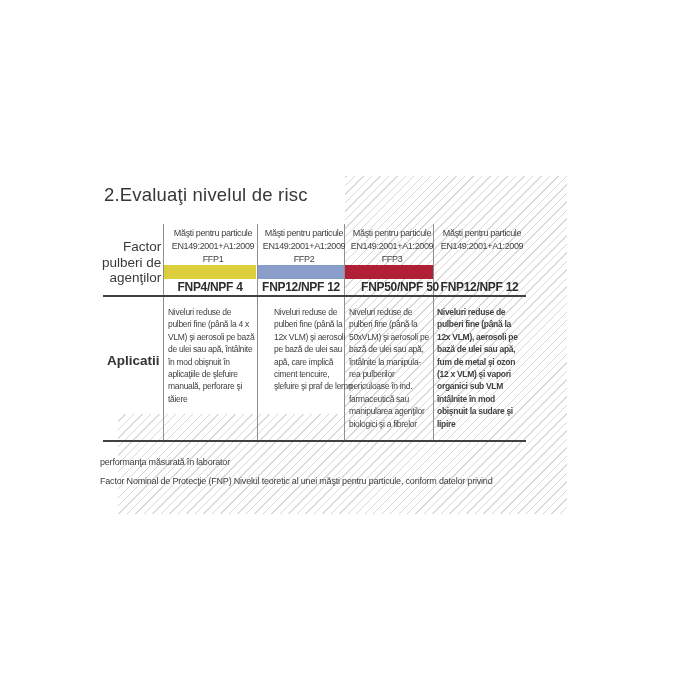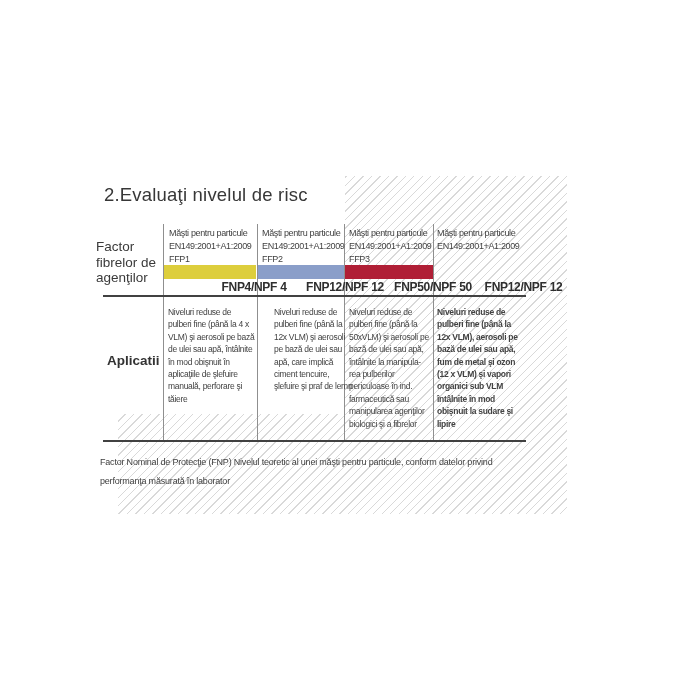--- a/index.html
+++ b/index.html
@@ -15,51 +15,51 @@
     left:118px;top:176px;width:449px;height:338px;
     background:repeating-linear-gradient(135deg, rgba(255,255,255,0) 0px, rgba(255,255,255,0) 5px, #d9d9d9 5px, #d9d9d9 6px);
   }
   .white-a{left:0;top:0;width:345px;height:305px;background:#fff;}
   .white-b{left:0;top:305px;width:345px;height:109px;background:#fff;}
 
   
   .title{left:104px;top:184px;font-size:18.5px;color:#373737;letter-spacing:0.2px;}
 
   
-  .factor{left:96px;top:239px;font-size:13.5px;line-height:15.5px;color:#3a3a3a;}
+  .factor{left:102px;top:239px;font-size:13.5px;line-height:15.5px;color:#3a3a3a;text-align:right;}
   .aplicatii{left:107px;top:353px;font-size:13.5px;font-weight:bold;color:#333;}
 
   
   .vline{top:224px;width:1px;height:217px;background:#8f8f8f;}
   .v1{left:163px;}.v2{left:257px;}.v3{left:344px;}.v4{left:433px;}
 
   
   .hrule{left:103px;width:423px;height:2px;background:#414141;}
   .r1{top:295px;}
   .r2{top:440px;}
 
   
   .chdr{top:227px;font-size:9px;line-height:13px;letter-spacing:-0.35px;color:#3f3f3f;}
   .chdr.c1{left:169px;width:88px;}
   .chdr.c2{left:262px;width:84px;}
   .chdr.c3{left:349px;width:86px;}
   .chdr.c4{left:437px;width:90px;}
-  .chdr span{display:block;}
+  .chdr span{display:block;text-align:center;}
 
   
   .bar{top:265px;height:14px;}
   .bar.b1{left:164px;width:92px;}
   .bar.b2{left:258px;width:86px;}
   .bar.b3{left:345px;width:88px;}
 
   
-  .fnp{top:280px;font-size:12px;font-weight:bold;letter-spacing:-0.3px;color:#2e2e2e;text-align:center;padding-left:44px;}
+  .fnp{top:280px;font-size:12px;font-weight:bold;letter-spacing:-0.3px;color:#2e2e2e;text-align:center;}
   .fnp.c1{left:163px;width:94px;}
   .fnp.c2{left:257px;width:88px;}
-  .fnp.c3{left:344px;width:90px;}
+  .fnp.c3{left:344px;width:112px;}
   .fnp.c4{left:433px;width:93px;}
 
   
   .app{top:306px;font-size:8.5px;line-height:12.4px;letter-spacing:-0.3px;color:#424242;}
   .app.c1{left:168px;width:87px;}
   .app.c2{left:274px;width:80px;}
   .app.c3{left:349px;width:82px;}
   .app.c4{left:437px;width:83px;font-weight:bold;}
 
   
@@ -72,21 +72,21 @@
 <div class="abs hatch"></div>
 <div class="abs white-a"></div>
 <div class="abs white-b"></div>
 
 <div class="abs title">2.Evaluaţi nivelul de risc</div>
 
 <div>
 
   <div class="abs factor">
     <span style="display:block">Factor</span>
-    <span style="display:block">fibrelor de</span>
+    <span style="display:block">pulberi de</span>
     <span style="display:block">agenţilor</span>
   </div>
 
   <div class="abs aplicatii">Aplicatii</div>
 
   <div class="abs vline v1"></div>
   <div class="abs vline v2"></div>
   <div class="abs vline v3"></div>
   <div class="abs vline v4"></div>
 
@@ -123,15 +123,15 @@
   <div class="abs hrule r2"></div>
 
   <div class="abs app c1">Niveluri reduse de pulberi fine (până la 4 x VLM) şi aerosoli pe bază de ulei sau apă, întâlnite în mod obişnuit în aplicaţiile de şlefuire manuală, perforare şi tăiere</div>
   <div class="abs app c2">Niveluri reduse de pulberi fine (până la 12x VLM) şi aerosoli pe bază de ulei sau apă, care implică ciment tencuire, şlefuire şi praf de lemn</div>
   <div class="abs app c3">Niveluri reduse de pulberi fine (până la 50xVLM) şi aerosoli pe bază de ulei sau apă, întâlnite la manipula-rea pulberilor periculoase în ind. farmaceutică sau manipularea agenţilor biologici şi a fibrelor</div>
   <div class="abs app c4">Niveluri reduse de pulberi fine (până la 12x VLM), aerosoli pe bază de ulei sau apă, fum de metal şi ozon (12 x VLM) şi vapori organici sub VLM întâlnite în mod obişnuit la sudare şi lipire</div>
 
 </div>
 
 <div class="abs footer">
+  <span>performanţa măsurată în laborator</span>
   <span>Factor Nominal de Protecţie (FNP) Nivelul teoretic al unei măşti pentru particule, conform datelor privind</span>
-  <span>performanţa măsurată în laborator</span>
 </div>
 
 </body></html>

